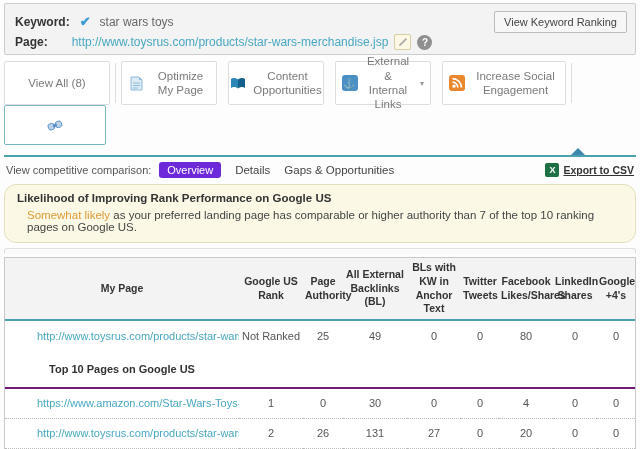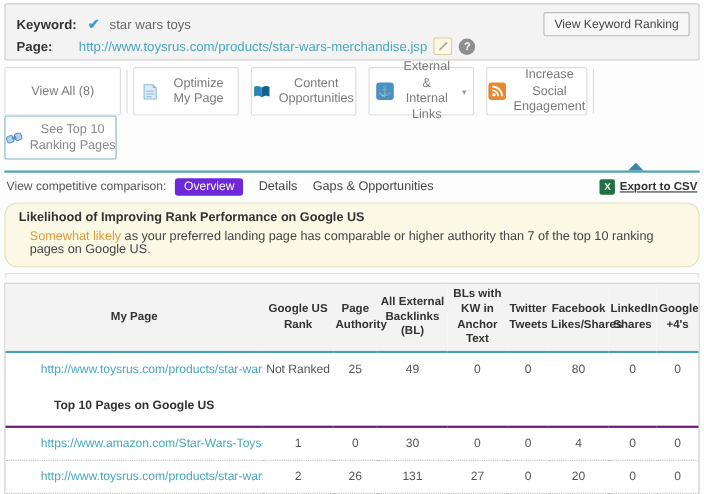--- a/index.html
+++ b/index.html
@@ -25,21 +25,21 @@
   .vkr-btn { position:absolute; right:8px; top:7px; background:#f7f7f7; border:1px solid #bbb;
     border-radius:2px; font-size:11px; color:#444; padding:4px 9px; cursor:pointer; }
 
   
   .tabs-row { display:flex; align-items:stretch; margin-top:6px; height:44px; }
   .tab { background:#fff; border:1px solid #ddd; border-radius:2px; display:flex;
     align-items:center; justify-content:center; gap:7px; font-size:11.5px; color:#7a7a7a;
     text-align:center; cursor:pointer; padding:0 6px; }
   .tab-viewall { width:106px; }
   .tab-mid { width:96px; }
-  .tab-last { width:92px; }
+  .tab-last { width:124px; }
   .tab-gap { width:11px; display:flex; align-items:center; justify-content:center; }
   .tab-divider { width:1px; height:40px; background:#ddd; }
   .tab-label { line-height:1.25; }
   .caret-down { font-size:8px; color:#999; margin-left:2px; }
 
   .active-tab { width:102px; height:40px; background:#fff; border:1px solid #79b7c3;
     border-radius:2px; display:flex; align-items:center; justify-content:center; gap:6px;
     font-size:11.5px; color:#888; text-align:center; margin-top:0px; cursor:pointer; }
 
   
@@ -168,21 +168,20 @@
   <div class="active-tab">
     <span class="icon16">
       <svg width="18" height="14" viewBox="0 0 18 14">
           <g transform="rotate(-18 9 7)">
             <rect x="1" y="4" width="7" height="7" rx="2.5" fill="#b9d2ea" stroke="#5b8fc9"></rect>
             <rect x="9.5" y="4" width="7" height="7" rx="2.5" fill="#b9d2ea" stroke="#5b8fc9"></rect>
             <rect x="6.5" y="6" width="4.5" height="3" fill="#5b8fc9"></rect>
           </g>
         </svg>
     </span>
-    <span class="tab-label">See Top 10 Ranking Pages</span>
   </div>
 
   <div class="teal-rule">
     <div class="pointer-up"></div>
     <div class="line"></div>
   </div>
 
   <div class="comp-bar">
     <span class="comp-label">View competitive comparison:</span>
     <span class="view-chip selected">Overview</span>

